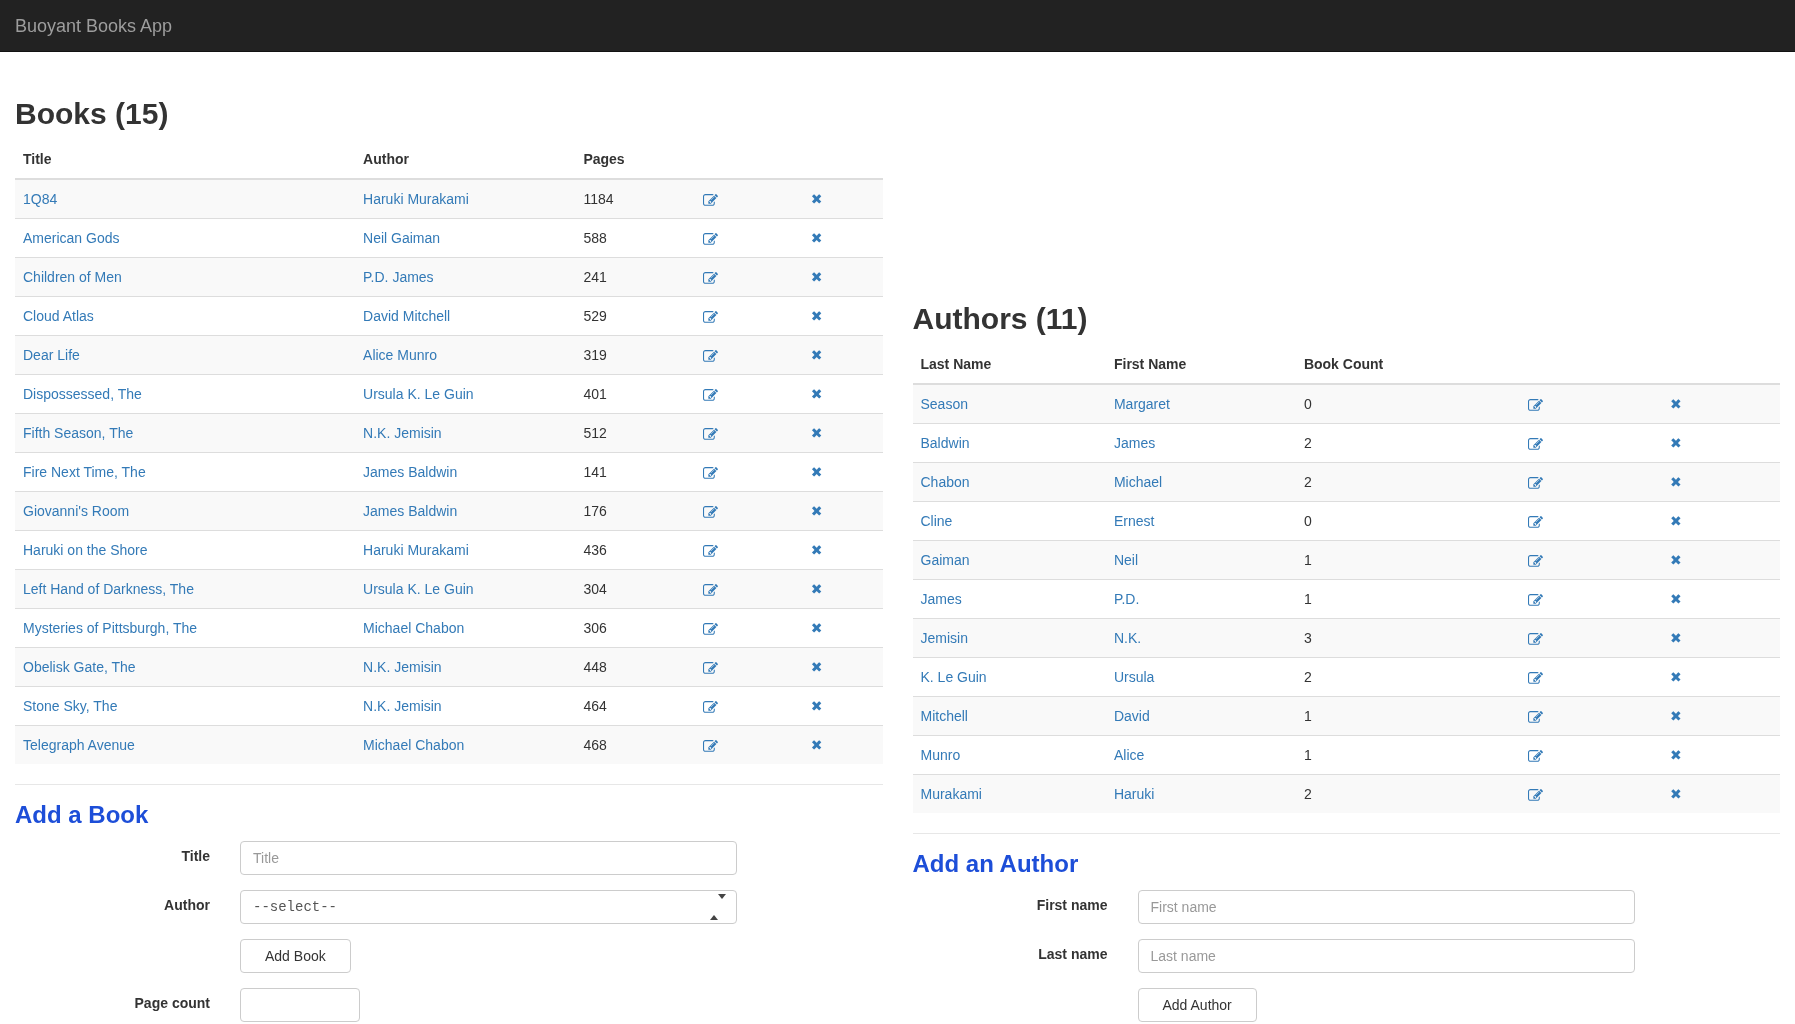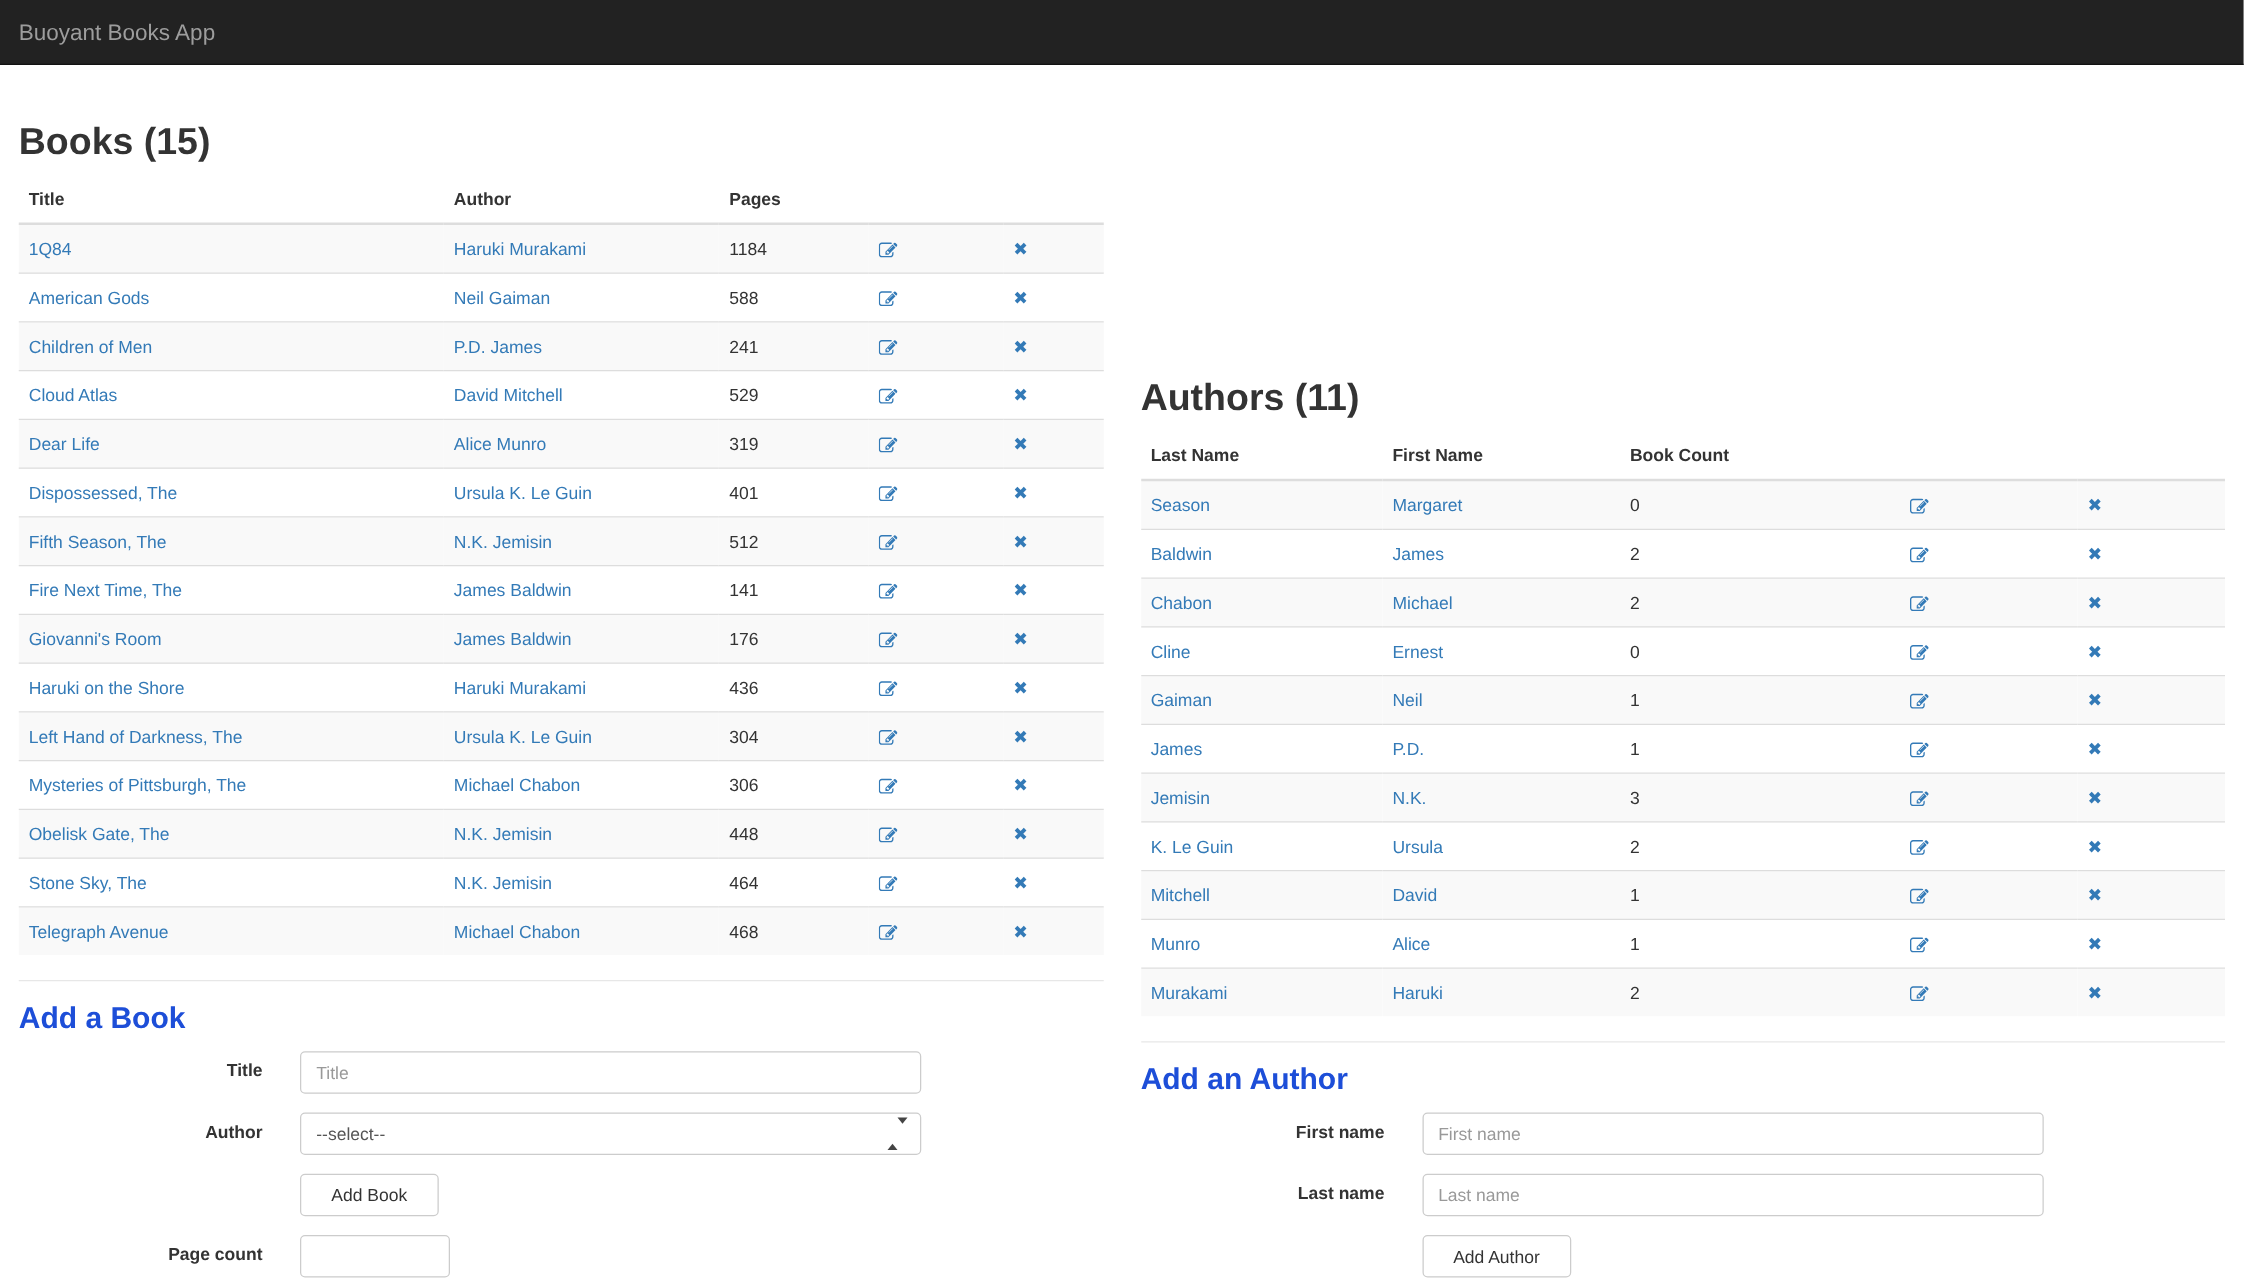--- a/index.html
+++ b/index.html
@@ -102,21 +102,21 @@
     font-family: inherit;
     color: #555;
     background: #fff;
     border: 1px solid #ccc;
     border-radius: 4px;
     outline: none;
   }
   .form-control::placeholder { color: #999; opacity: 1; }
   .input-narrow { width: 120px; }
 
-  .select-wrap { position: relative; width: 497px; }
+  .select-wrap { position: relative; width: 497px; font-family: Liberation Mono, monospace; }
   select.form-control {
     -webkit-appearance: none;
     -moz-appearance: none;
     appearance: none;
     width: 100%;
     color: #555;
     padding-right: 28px;
   }
   .select-arrows {
     position: absolute;

